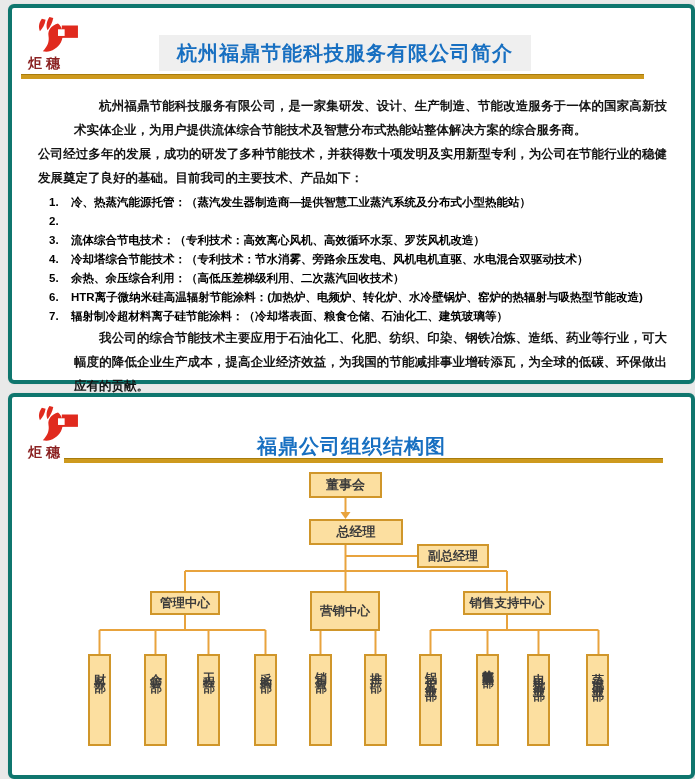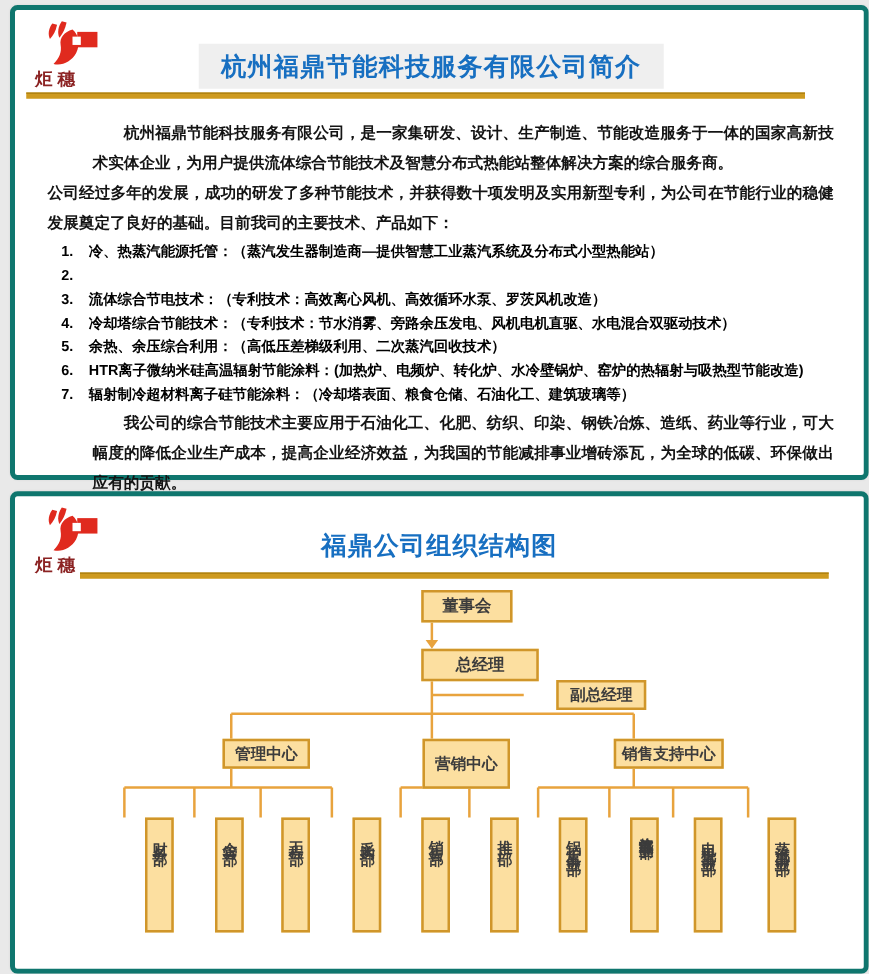--- a/index.html
+++ b/index.html
@@ -24,21 +24,21 @@
   .logo{position:absolute;left:16px;top:8px;width:72px;}
   .logo svg{display:block;width:50px;height:38px;margin-left:5px;}
   .logo-text{font-size:14px;font-weight:bold;color:#8b2222;letter-spacing:4px;margin-top:1px;}
 
   
   .title-bar{
     position:absolute;left:147px;top:27px;width:372px;height:36px;
     background:#efefef;display:flex;align-items:center;justify-content:center;
   }
   .slide-title{margin:0;font-size:20px;font-weight:bold;color:#176fc1;letter-spacing:1px;white-space:nowrap;}
-  .card2 .slide-title{position:absolute;top:26px;left:0;width:100%;text-align:center;}
+  .card2 .slide-title{position:absolute;top:36px;left:0;width:100%;text-align:center;}
 
   .gold-rule{position:absolute;height:4px;background:#ce9a1e;border-top:1px solid #a87c0d;}
   .card1 .gold-rule{left:9px;right:47px;top:66px;}
   .card2 .gold-rule{left:52px;right:28px;top:61px;}
 
   
   .body-text{position:absolute;left:26px;top:86px;width:629px;color:#141414;}
   .body-text p{margin:0;font-size:12.5px;line-height:24px;font-weight:600;text-align:justify;}
   .body-text p.indent{text-indent:2em;margin-left:36px;}
   .tech-list{list-style:none;margin:3px 0 0 0;padding:0;}
@@ -46,21 +46,21 @@
   .tech-list .num{width:15px;margin-left:11px;flex:none;}
   .tech-list .txt{margin-left:7px;white-space:nowrap;}
 
   
   .org{position:absolute;inset:0;}
   .org svg.wires{position:absolute;left:0;top:0;pointer-events:none;}
   .obox{
     position:absolute;box-sizing:border-box;
     background:#fcdfa0;border:2px solid #d0962a;
     display:flex;align-items:center;justify-content:center;
-    font-size:13px;font-weight:600;color:#3c3c3c;white-space:nowrap;margin-left:28px;
+    font-size:13px;font-weight:600;color:#3c3c3c;white-space:nowrap;
   }
   .obox.sm{font-size:12.5px;}
   .vbox{
     writing-mode:vertical-rl;text-orientation:upright;
     justify-content:flex-start;align-items:center;
     padding-top:7px;letter-spacing:4px;font-size:12px;
   }
   .vbox.tight{letter-spacing:1px;font-size:11.5px;padding-top:4px;}
 
   #b-board{left:297px;top:75px;width:73px;height:26px;}

